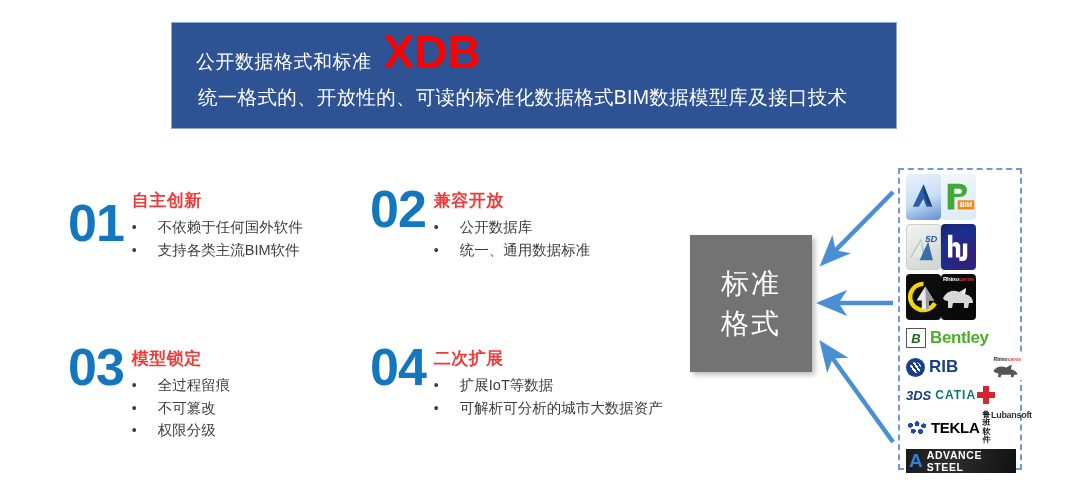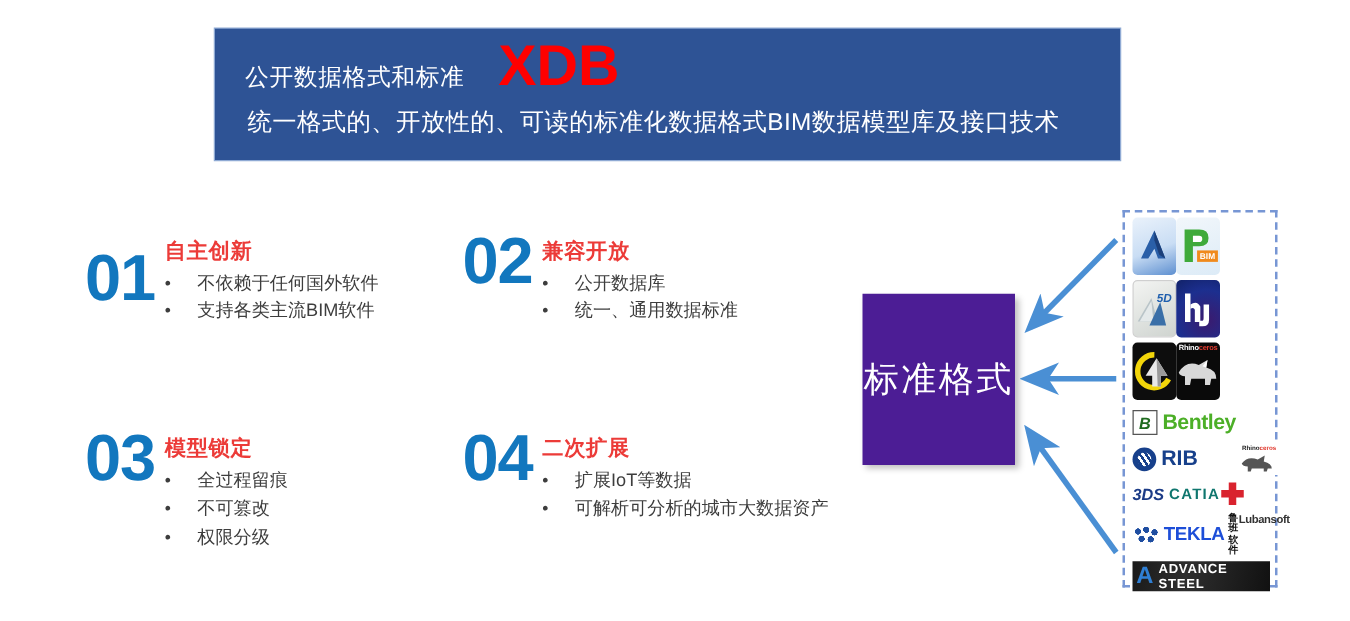--- a/index.html
+++ b/index.html
@@ -25,21 +25,20 @@
     height: 105px;
     background: #2E5395;
     box-shadow: 0 0 0 1px #8faad4;
   }
   #banner-line1 {
     position: absolute;
     left: 24px;
     top: 6px;
     display: flex;
     align-items: baseline;
-    gap: 15px;
   }
   #banner-line1 .sub {
     color: #ffffff;
     font-size: 19px;
     letter-spacing: 0.5px;
     white-space: nowrap;
   }
   #banner-line1 .xdb {
     color: #FF0000;
     font-size: 46px;
@@ -109,24 +108,24 @@
   #feature-03 { left: 68px;  top: 344px; }
   #feature-04 { left: 370px; top: 344px; }
 
   
   #std-box {
     position: absolute;
     left: 690px;
     top: 235px;
     width: 122px;
     height: 137px;
-    background: #4c1d95;
+    background: #737373;
     box-shadow: 3px 3px 5px rgba(0,0,0,0.25);
     display: flex;
-    flex-direction: row;
+    flex-direction: column;
     align-items: center;
     justify-content: center;
   }
   #std-box span {
     color: #ffffff;
     font-size: 28px;
     line-height: 1.42;
     letter-spacing: 2px;
   }
 
@@ -249,21 +248,21 @@
 
   .tekla-mark {
     width: 22px; height: 14px; flex: 0 0 auto;
     background:
       radial-gradient(circle at 20% 30%, #1f4ea1 0 2.4px, transparent 2.6px),
       radial-gradient(circle at 50% 20%, #1f4ea1 0 2.4px, transparent 2.6px),
       radial-gradient(circle at 80% 35%, #1f4ea1 0 2.4px, transparent 2.6px),
       radial-gradient(circle at 33% 72%, #1f4ea1 0 2.4px, transparent 2.6px),
       radial-gradient(circle at 66% 75%, #1f4ea1 0 2.4px, transparent 2.6px);
   }
-  .wm-tekla { color: #1d4ed8; font-size: 15px; font-weight: bold; letter-spacing: -0.3px; }
+  .wm-tekla { color: #000000; font-size: 15px; font-weight: bold; letter-spacing: -0.3px; }
   .luban { display: flex; flex-direction: row; line-height: 1.05; }
   .luban .cn { font-size: 8px; color: #111; font-weight: bold; letter-spacing: 0.5px; }
   .luban .en { font-size: 9px; color: #333; font-weight: bold; letter-spacing: -0.3px; }
 
   .advance-steel {
     width: 110px; height: 24px;
     background: linear-gradient(100deg,#1a1a1a 0%,#2e2e2e 40%,#111 100%);
     display: flex; align-items: center; gap: 4px; padding-left: 3px;
     box-sizing: border-box;
   }

